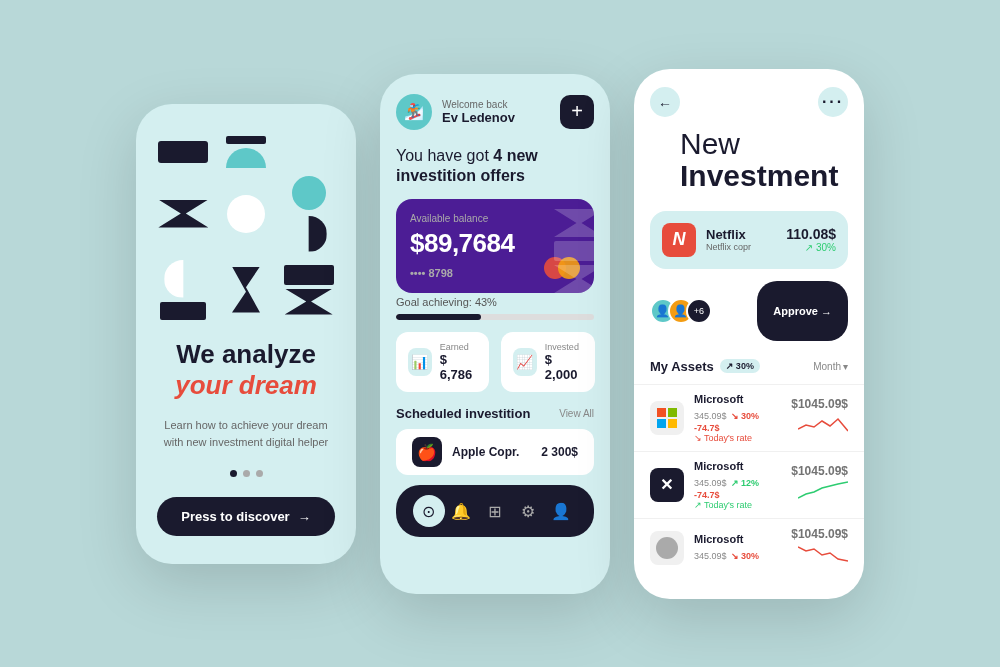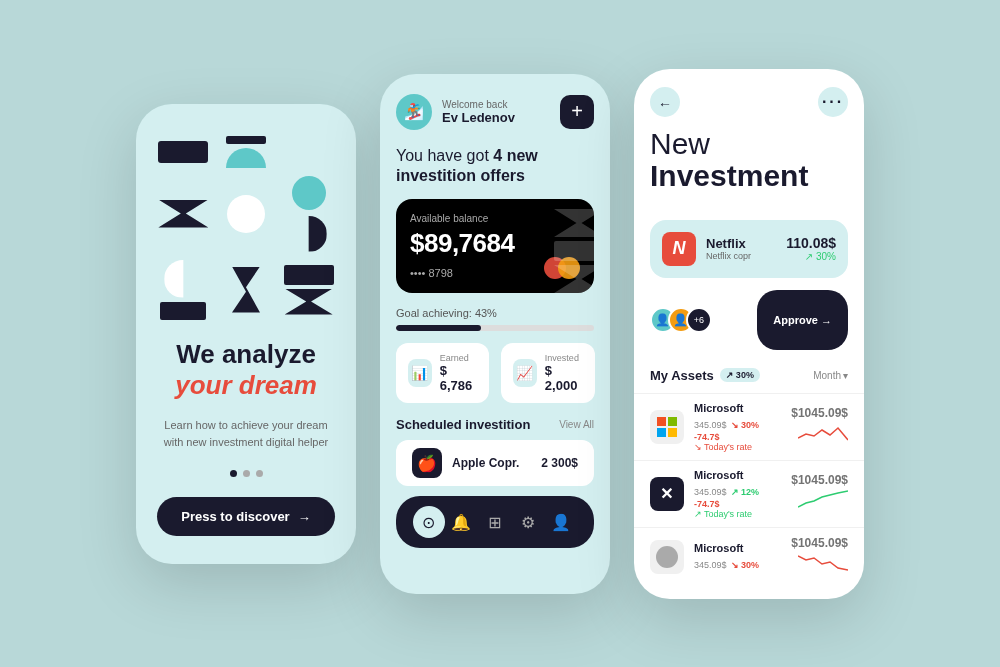--- a/index.html
+++ b/index.html
@@ -192,31 +192,31 @@
 
     .phone2-offers {
       padding: 4px 16px 12px;
       font-size: 16px;
       color: #1a1a2e;
       line-height: 1.3;
     }
     .phone2-offers .bold { font-weight: 800; }
 
     .balance-card {
-      margin: 0 16px 14px;
-      background: #000000;
+      margin: 0 16px 3px;
+      background: #4c1d95;
       border-radius: 16px;
       padding: 14px;
       color: white;
       position: relative;
       overflow: hidden;
     }
     .balance-label { font-size: 10px; color: #aaa; margin-bottom: 4px; }
     .balance-amount { font-size: 26px; font-weight: 800; letter-spacing: -0.5px; }
-    .card-number { font-size: 11px; color: #aaa; margin-top: 8px; }
+    .card-number { font-size: 11px; color: #aaa; margin-top: 8px; font-weight: bold; }
     .mastercard {
       position: absolute;
       right: 14px;
       bottom: 14px;
       display: flex;
     }
     .mc-circle {
       width: 22px; height: 22px;
       border-radius: 50%;
       opacity: 0.9;
@@ -356,21 +356,22 @@
       align-items: center;
       justify-content: center;
       font-size: 16px;
       cursor: pointer;
       color: #1a1a2e;
       letter-spacing: 2px;
       font-weight: 700;
     }
 
     .phone3-title {
-      padding: 4px 16px 28px;
+      padding: 4px 16px 19px;
+      margin-left: 30px;
     }
     .phone3-title .new-text { font-size: 30px; font-weight: 300; color: #1a1a2e; line-height: 1; }
     .phone3-title .investment-text { font-size: 30px; font-weight: 800; color: #1a1a2e; line-height: 1.1; }
 
     .netflix-card {
       margin: 0 16px 12px;
       background: #d4eff0;
       border-radius: 16px;
       padding: 12px;
       display: flex;

